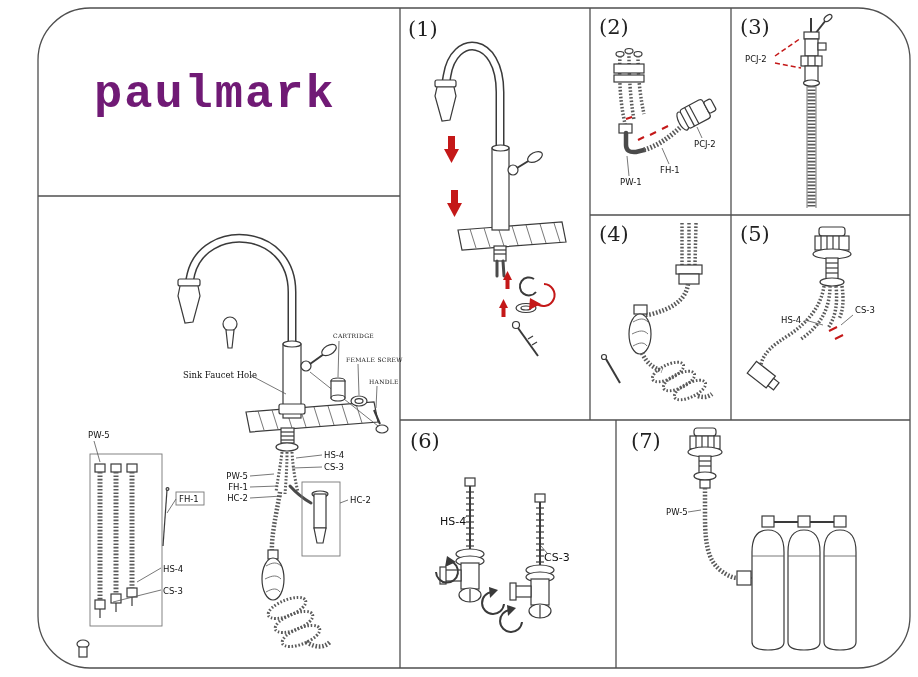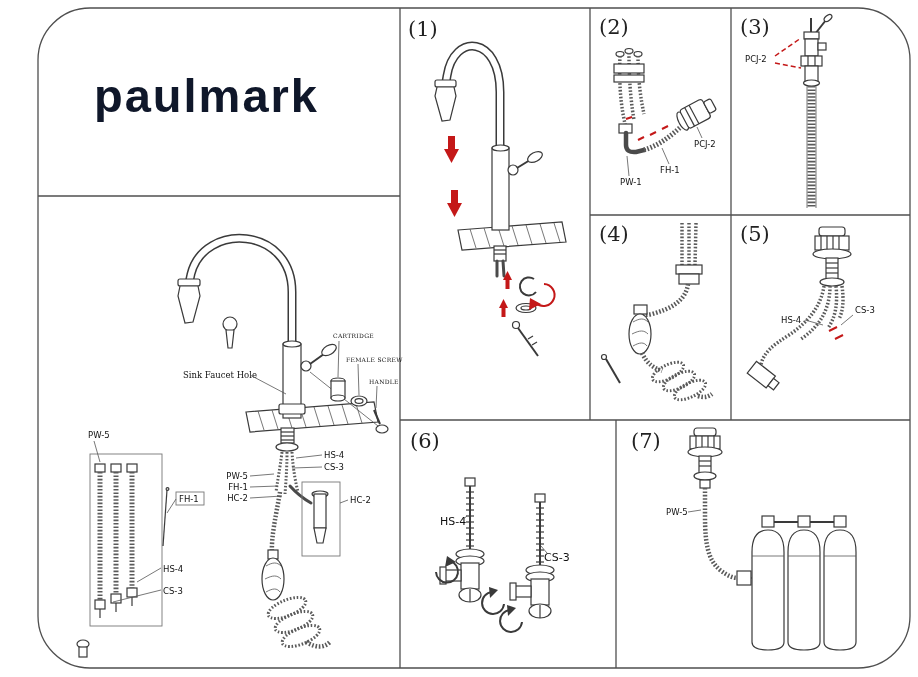--- a/index.html
+++ b/index.html
@@ -1,21 +1,21 @@
 <!DOCTYPE html>
 <html><head>
 <meta charset="utf-8">
 <style>
   * { margin:0; padding:0; box-sizing:border-box; }
   html,body { background:#ffffff; }
   .page { position:relative; width:918px; height:677px; background:#fff; overflow:hidden;
           font-family:"DejaVu Sans", sans-serif; }
   .abs { position:absolute; }
-  .logo { position:absolute; left:94px; top:68px; font-family:Liberation Sans, sans-serif;
-          font-weight:bold; font-size:47px; letter-spacing:2px; color:#0f172a; }
+  .logo { position:absolute; left:94px; top:68px; font-family:Liberation Mono, monospace;
+          font-weight:bold; font-size:47px; letter-spacing:2px; color:#701a75; }
   svg { overflow:visible; }
   text { user-select:none; }
   .pnum   { font:21px "DejaVu Serif", serif; fill:#222; }
   .lbl    { font:8.5px "DejaVu Sans", sans-serif; fill:#111; }
   .lbl12  { font:11px "DejaVu Sans", sans-serif; fill:#111; }
   .tiny   { font:6px "DejaVu Serif", serif; fill:#111; letter-spacing:.3px; }
   .lblserif { font:8.5px "DejaVu Serif", serif; fill:#111; }
   .ln     { stroke:#3a3a3a; stroke-width:1.2; fill:none; }
   .lnthin { stroke:#555; stroke-width:.8; fill:none; }
   .ln2    { stroke:#3a3a3a; stroke-width:2; fill:none; }

